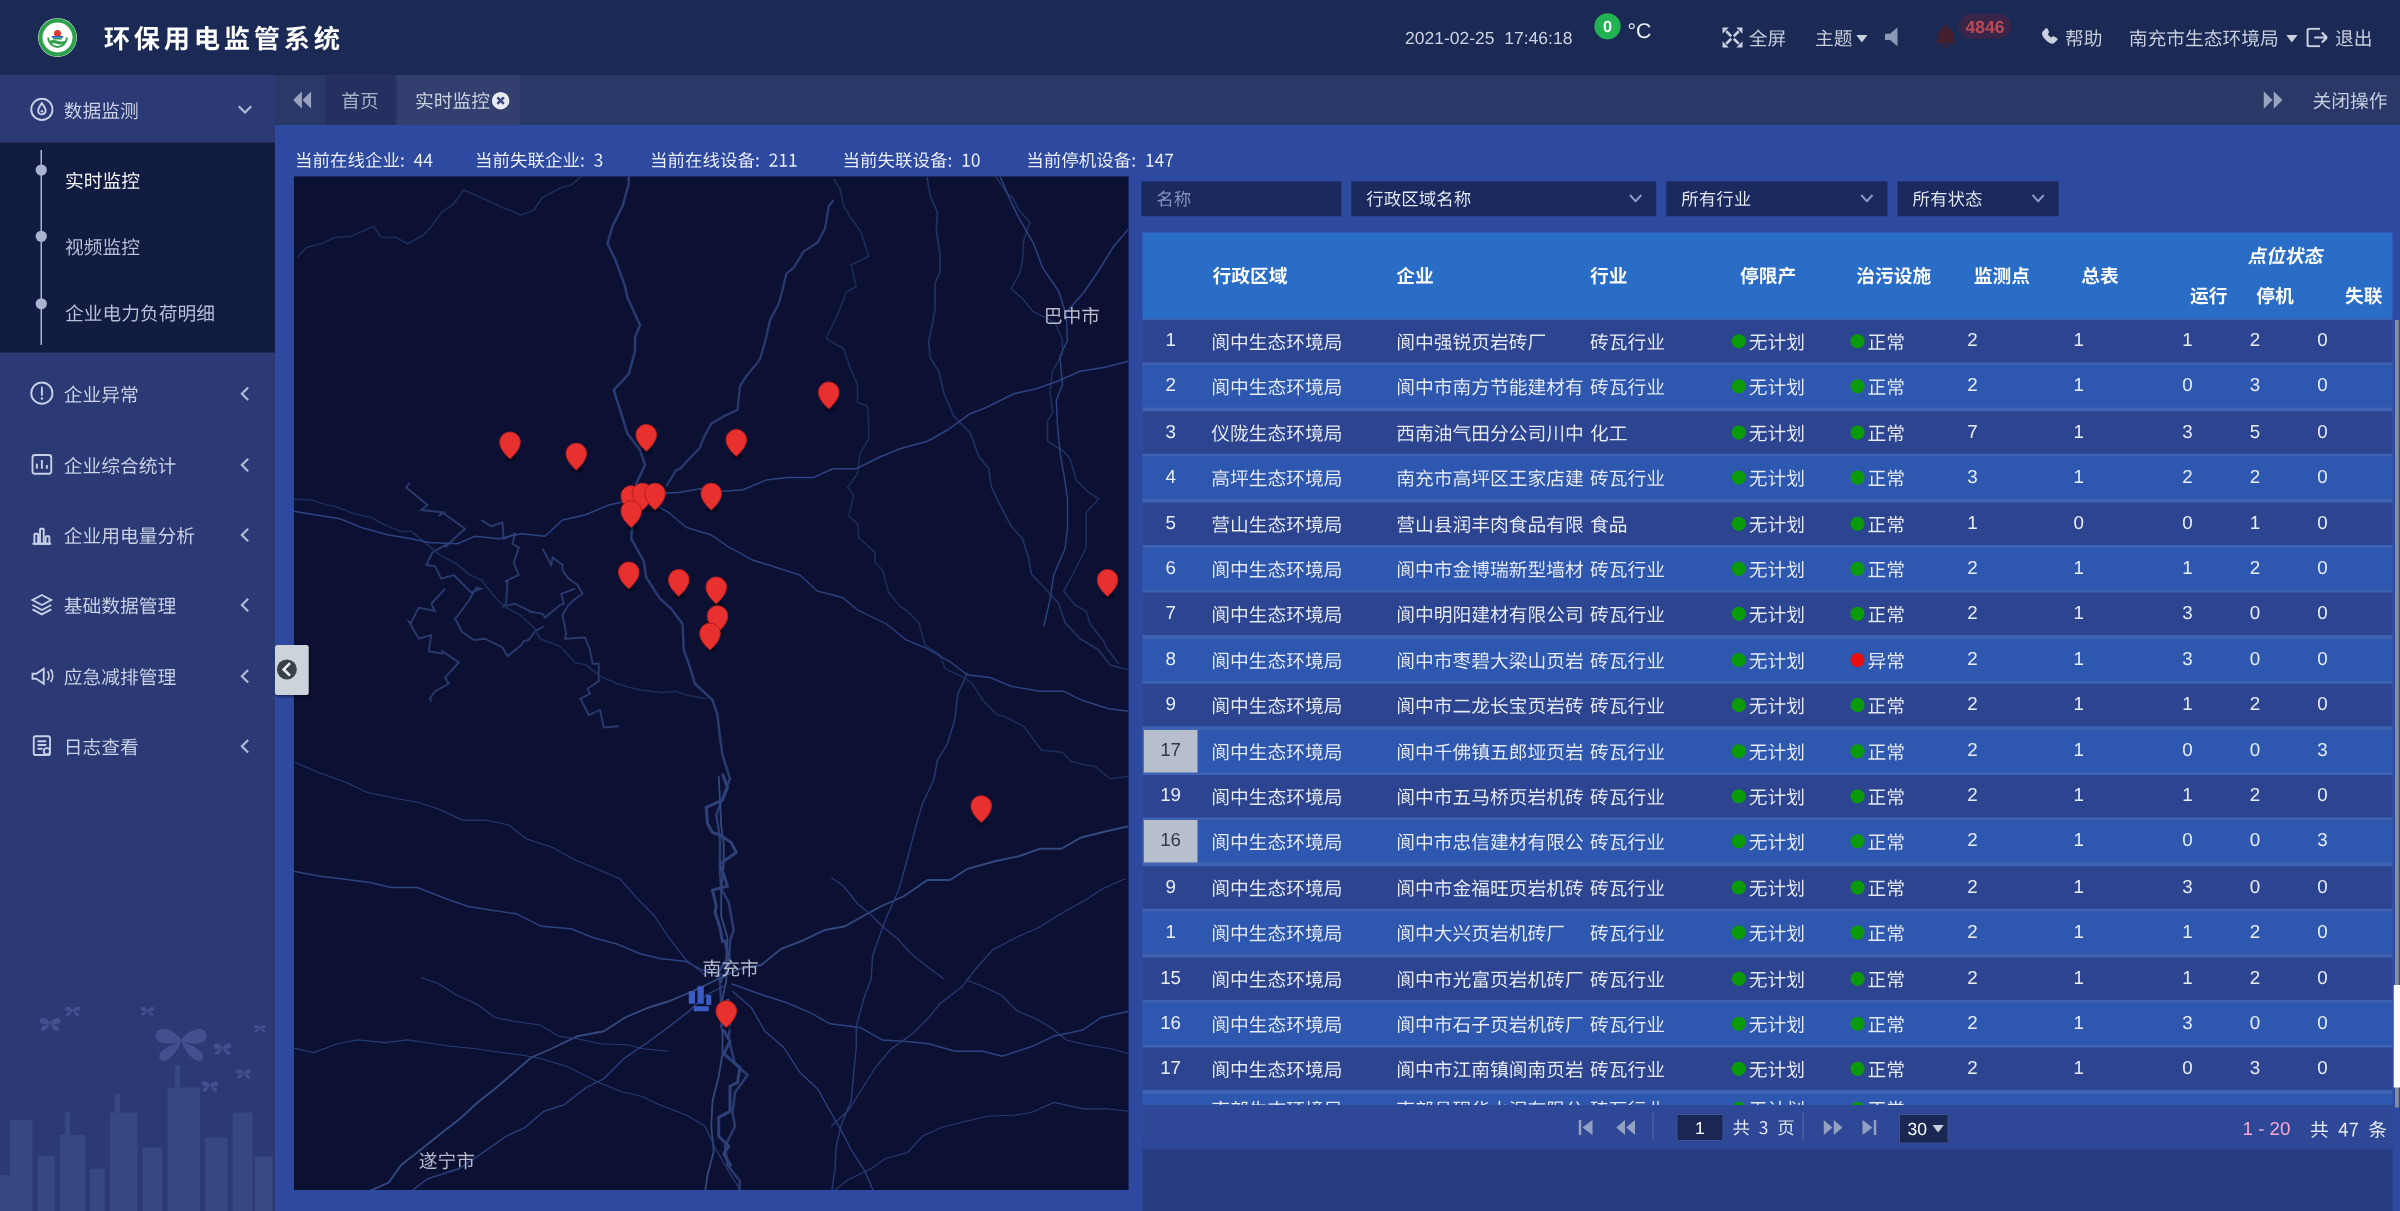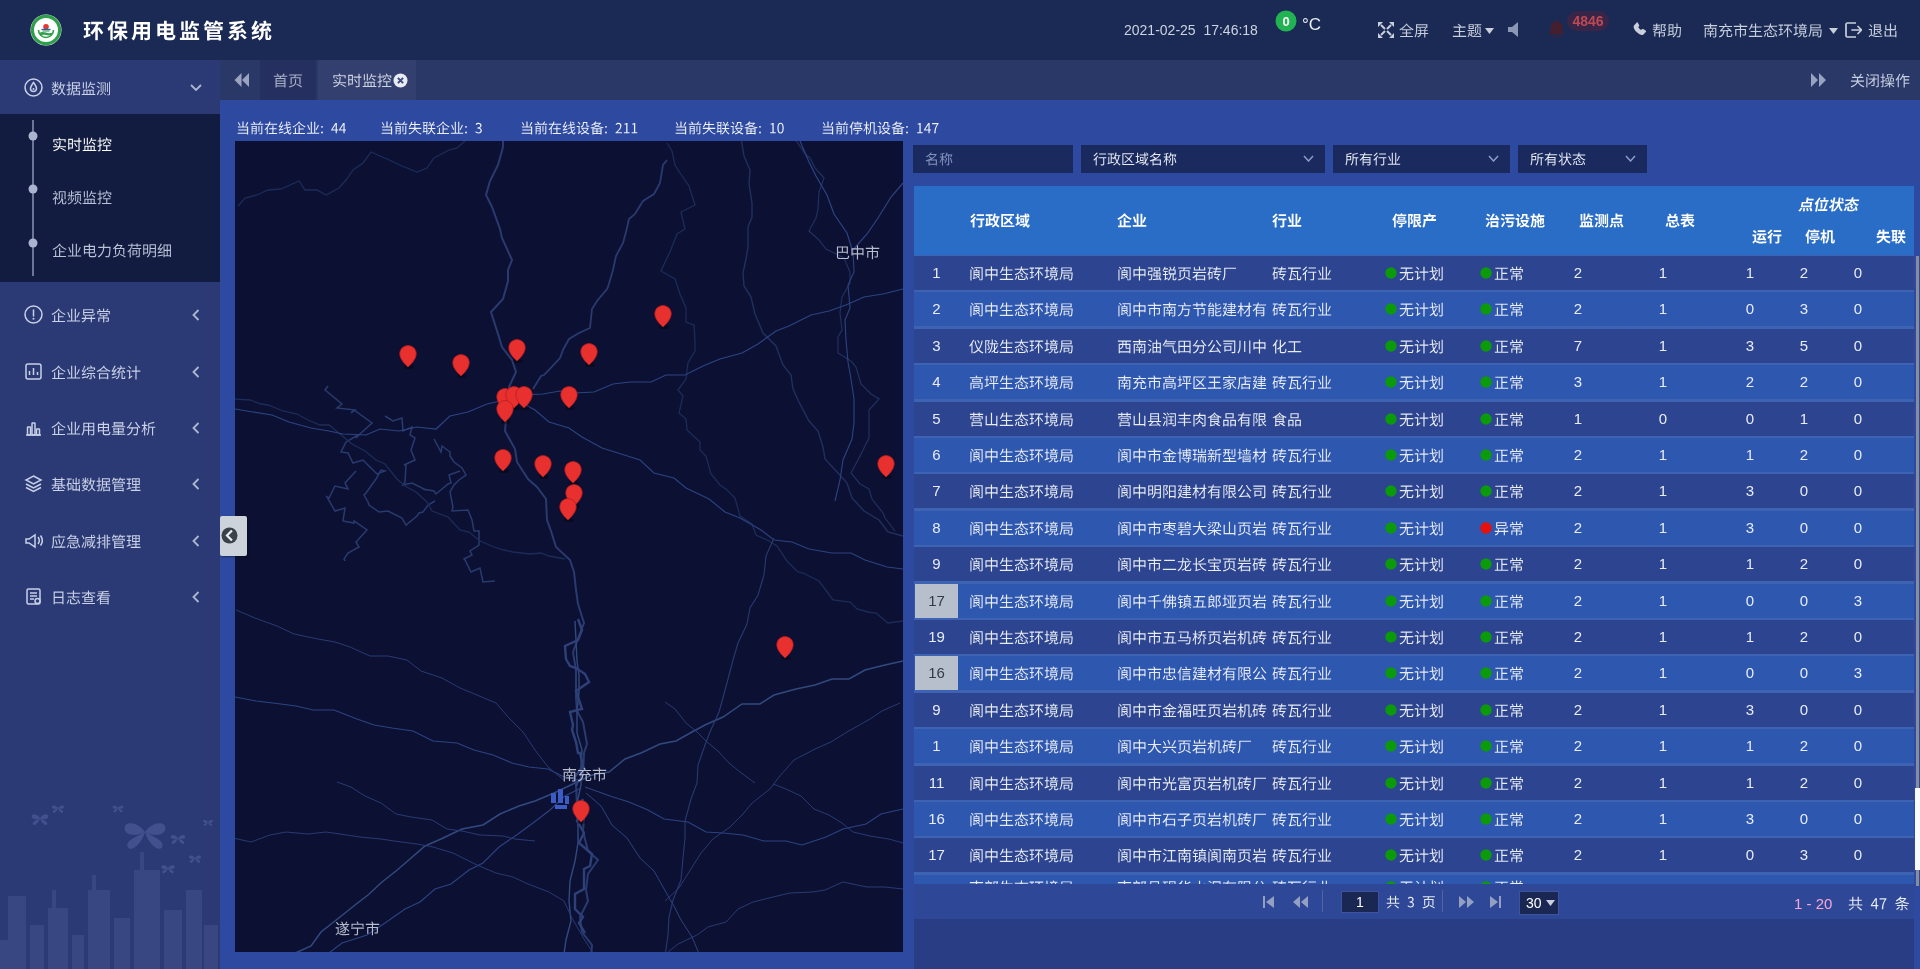--- a/index.html
+++ b/index.html
@@ -1442,21 +1442,21 @@
         <use href="#g132" x="0"></use>
         <use href="#g46" x="1000"></use>
       </g>
     </svg>
     <div class="num" style="left:1558px;top:729px;width:40px">2</div>
     <div class="num" style="left:1643px;top:729px;width:40px">1</div>
     <div class="num" style="left:1730px;top:729px;width:40px">1</div>
     <div class="num" style="left:1784px;top:729px;width:40px">2</div>
     <div class="num" style="left:1838px;top:729px;width:40px">0</div>
     <div class="abs" style="left:914px;top:766px;width:1000px;height:34px;background:#2d4590"></div>
-    <div class="num" style="left:915px;top:766px;width:43px">11</div>
+    <div class="num" style="left:915px;top:766px;width:43px">15</div>
     <svg class="t " style="left:969.0px;top:776.0px" width="107.0" height="18.8">
       <g transform="translate(0,13.2) scale(0.01500,-0.01500)" fill="#e8ecf4">
         <use href="#g123" x="0"></use>
         <use href="#g1" x="1000"></use>
         <use href="#g21" x="2000"></use>
         <use href="#g22" x="3000"></use>
         <use href="#g23" x="4000"></use>
         <use href="#g24" x="5000"></use>
         <use href="#g25" x="6000"></use>
       </g>

